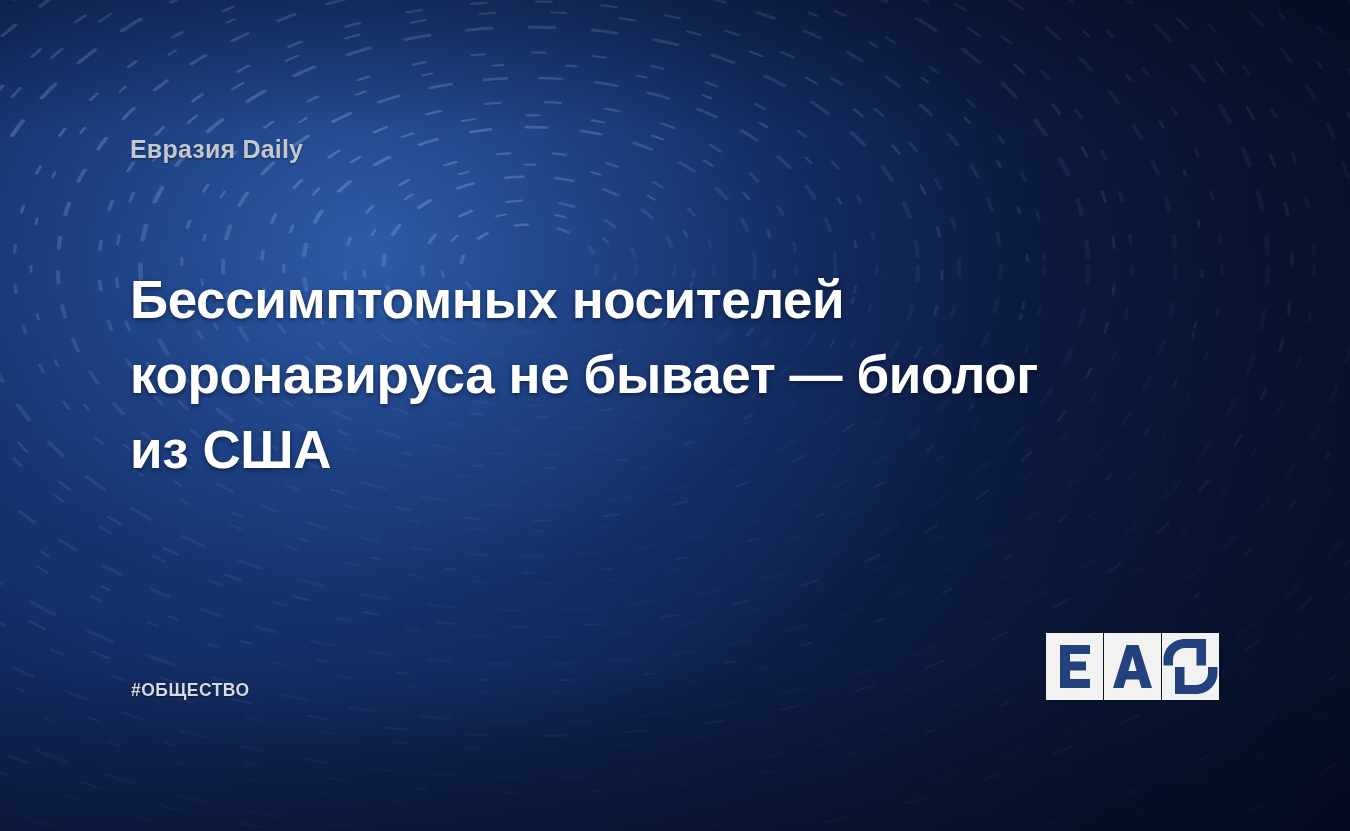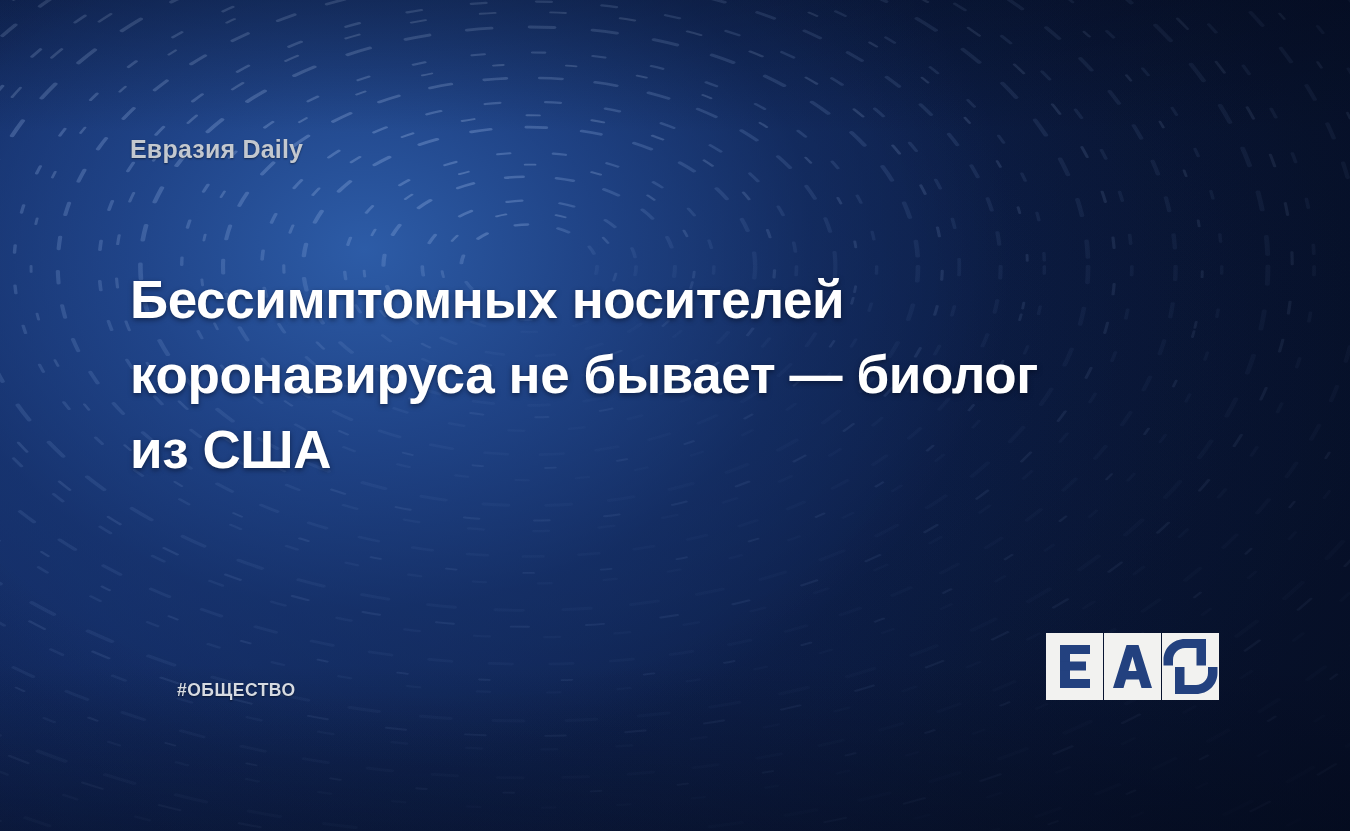--- a/index.html
+++ b/index.html
@@ -105,21 +105,20 @@
   #category {
     position: absolute;
     left: 131px;
     top: 680px;
     font-size: 17.5px;
     font-weight: bold;
     letter-spacing: 0.5px;
     color: #d6dae1;
     text-shadow: 0 1px 2px rgba(0,0,0,0.45);
     white-space: nowrap;
-    margin-left: 46px;
   }
 
   
   #logo {
     position: absolute;
     left: 1046px;
     top: 633px;
     display: flex;
     gap: 1px;
   }

